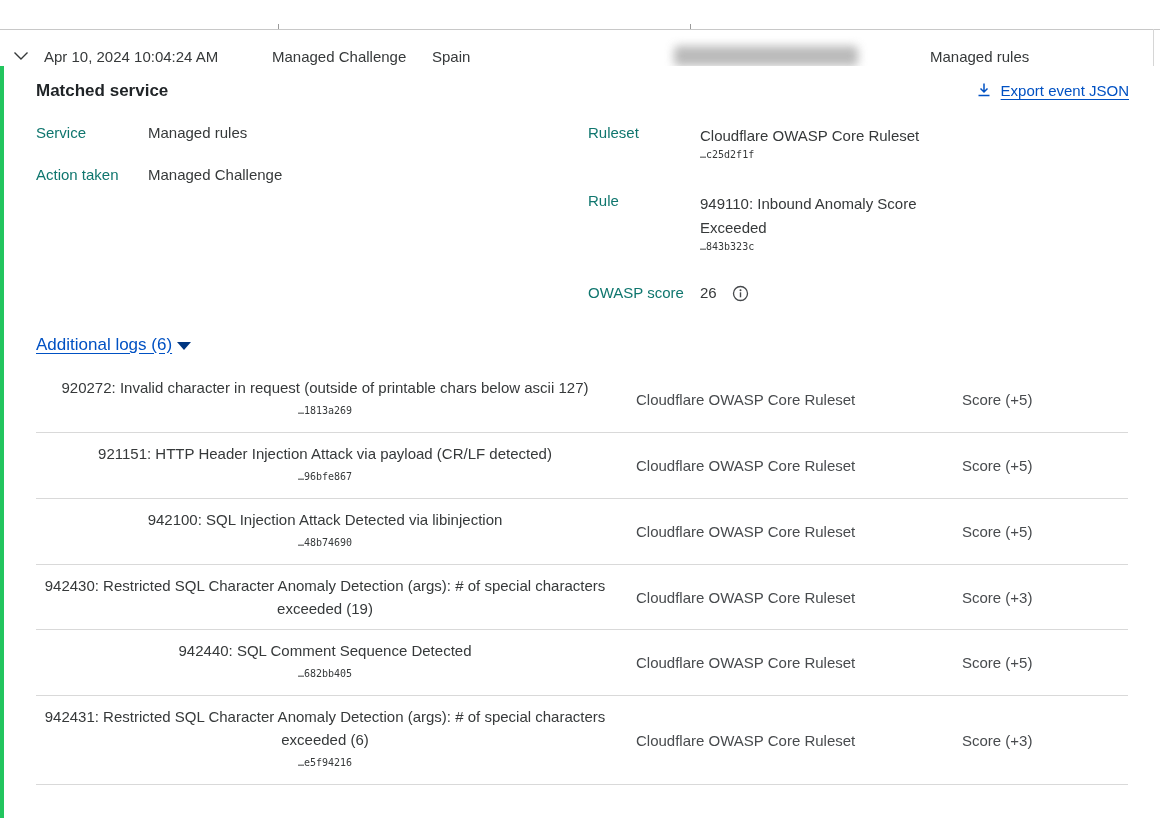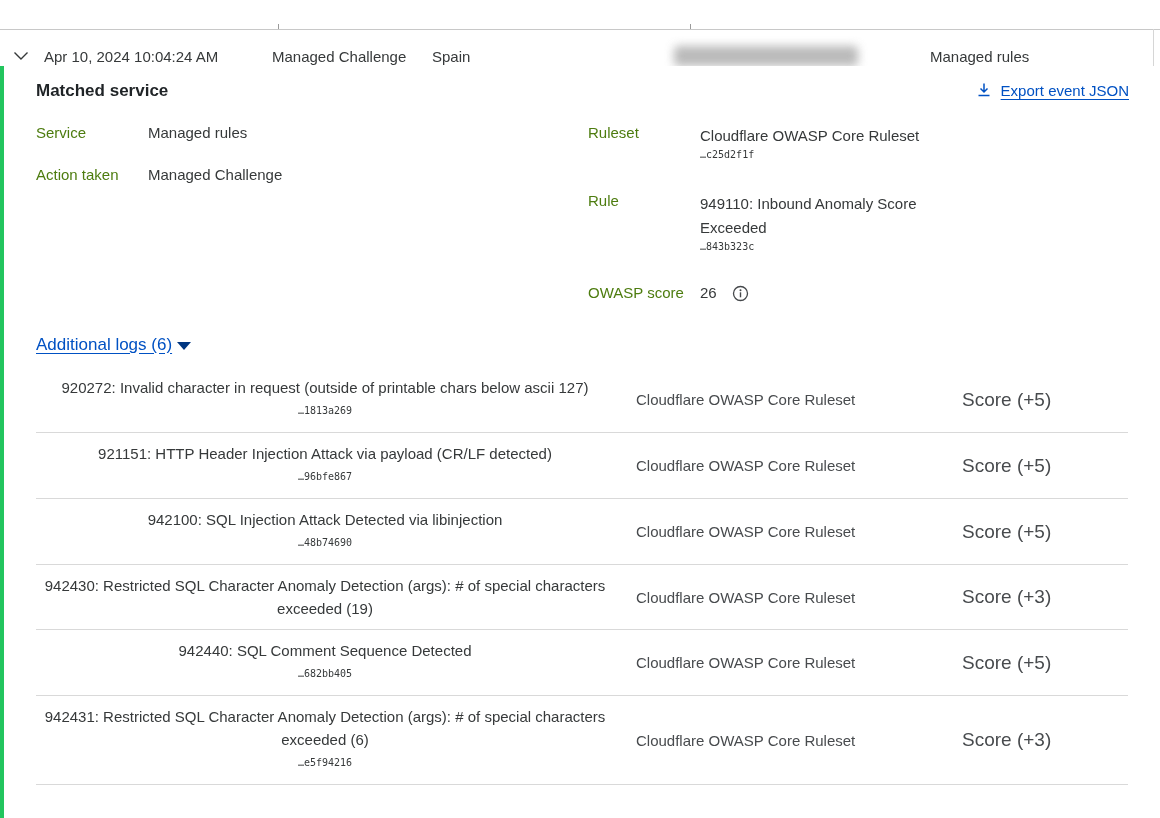--- a/index.html
+++ b/index.html
@@ -26,21 +26,21 @@
   
   .detail-panel { position:absolute; left:0; top:42px; width:1160px; height:776px;
                   border-left:4px solid #22c55e; background:#fff; }
 
   .panel-title { position:absolute; left:32px; top:15px; font-size:17px; font-weight:700; color:#1f2326; }
 
   .export-link { position:absolute; right:31px; top:16px; display:flex; align-items:flex-start; gap:9px;
                  color:#0051c3; font-size:15px; cursor:pointer; text-decoration:none; }
   .export-link .txt { text-decoration:underline; text-underline-offset:3px; }
 
-  .label { color:#4d7c0f; font-size:15px; }
+  .label { color:#0f766e; font-size:15px; }
   .value { color:#36393a; font-size:15px; }
   .mono  { font-family:"DejaVu Sans Mono","Liberation Mono",monospace; font-size:10px; color:#36393a; }
 
   
   .f-service-l      { position:absolute; left:32px;  top:58px;  }
   .f-service-v      { position:absolute; left:144px; top:58px;  }
   .f-action-l       { position:absolute; left:32px;  top:100px; }
   .f-action-v       { position:absolute; left:144px; top:100px; }
 
   .f-ruleset-l      { position:absolute; left:584px; top:58px;  }
@@ -59,21 +59,21 @@
   .caret-down { width:0; height:0; border-left:7px solid transparent; border-right:7px solid transparent;
                 border-top:8px solid #003681; margin-top:2px; }
 
   
   .logs-table { position:absolute; left:32px; top:301px; width:1092px; }
   .log-row { display:flex; align-items:stretch; border-bottom:1px solid #d9d9d9; padding:9px 0;text-align:center; }
   .log-col-desc { width:600px; padding-right:22px; }
   .log-desc { font-size:15px; line-height:23px; color:#36393a; }
   .log-hash { line-height:24px; }
   .log-col-ruleset { width:326px; display:flex; align-items:center; font-size:15px; color:#484b4e; }
-  .log-col-score { flex:1; display:flex; align-items:center; font-size:19px; color:#484b4e; }
+  .log-col-score { flex:1; display:flex; align-items:center; font-size:15px; color:#484b4e; }
 
   .bottom-line { position:absolute; left:8px; top:770px; width:1145px; height:1px; background:#c9c9c9; }
 </style>
 </head>
 <body>
 
 <div class="screen">
 
   <div class="top-line"></div>
   <div class="top-tick" style="left:278px;"></div>

